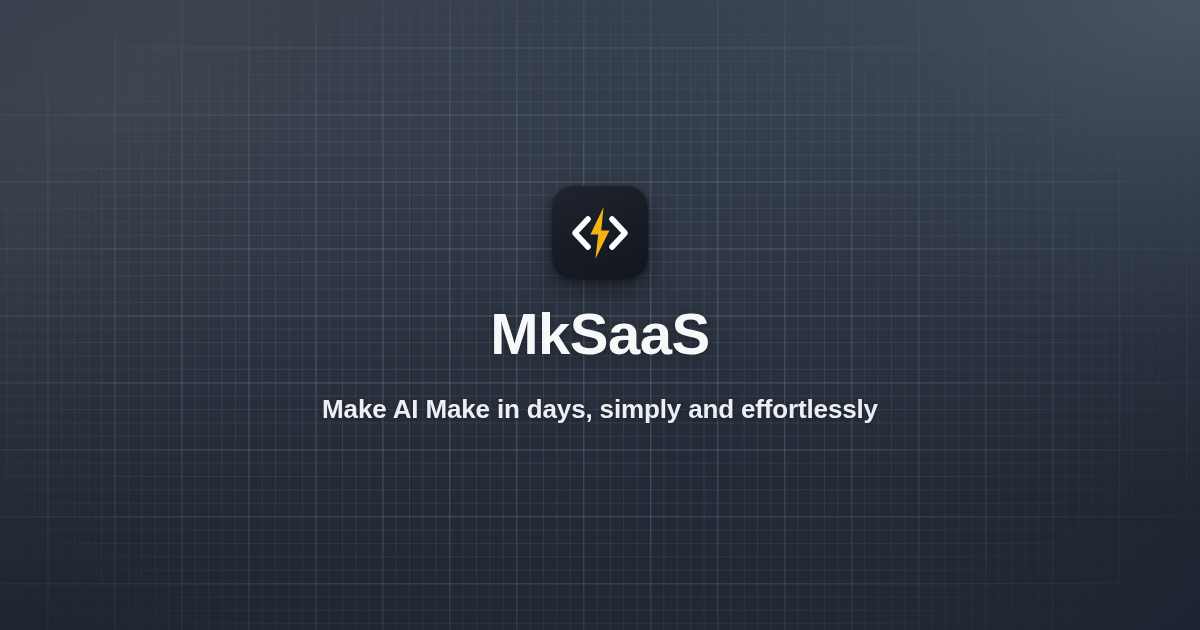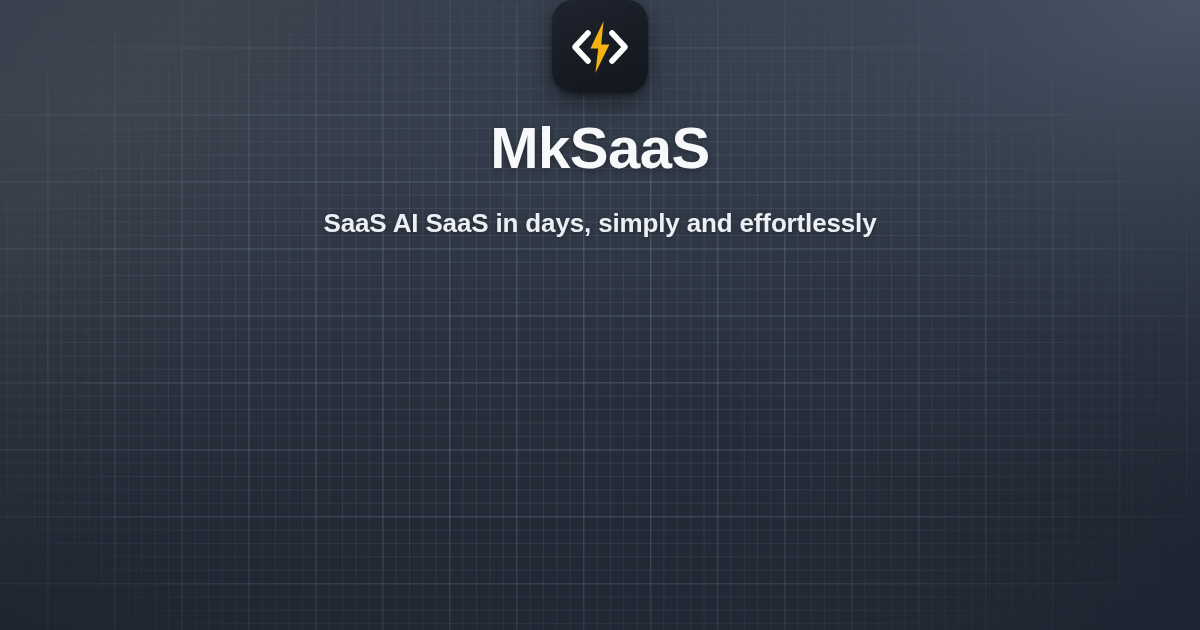--- a/index.html
+++ b/index.html
@@ -113,20 +113,21 @@
   }
 
   .content {
     position: relative;
     z-index: 5;
     width: 100%;
     height: 100%;
     display: flex;
     flex-direction: column;
     align-items: center;
+    justify-content: center;
     padding-bottom: 18px;
   }
 
   .logo-tile {
     width: 96px;
     height: 93px;
     border-radius: 21px;
     background: linear-gradient(160deg, #1f242e 0%, #171b24 55%, #12161d 100%);
     box-shadow:
       0 10px 26px rgba(0,0,0,0.40),
@@ -173,16 +174,16 @@
     <div class="logo-tile">
       <svg width="64" height="60" viewBox="0 0 64 60" fill="none">
         <path d="M20 16 L7 30 L20 44" stroke="#ffffff" stroke-width="5.6" stroke-linecap="round" stroke-linejoin="round" fill="none"></path>
         <path d="M44 16 L57 30 L44 44" stroke="#ffffff" stroke-width="5.6" stroke-linecap="round" stroke-linejoin="round" fill="none"></path>
         <path d="M35.6 4 L22.4 31.5 L30.2 31.5 L27.4 56 L41.4 27.5 L33.2 27.5 Z" fill="#f5b215"></path>
       </svg>
     </div>
 
     <div class="brand-title">MkSaaS</div>
 
-    <div class="brand-tagline">SaaS AI SaaS in days, simply and effortlessly</div>
+    <div class="brand-tagline">Make AI Make in days, simply and effortlessly</div>
 
   </div>
 </div>
 
 </body></html>

